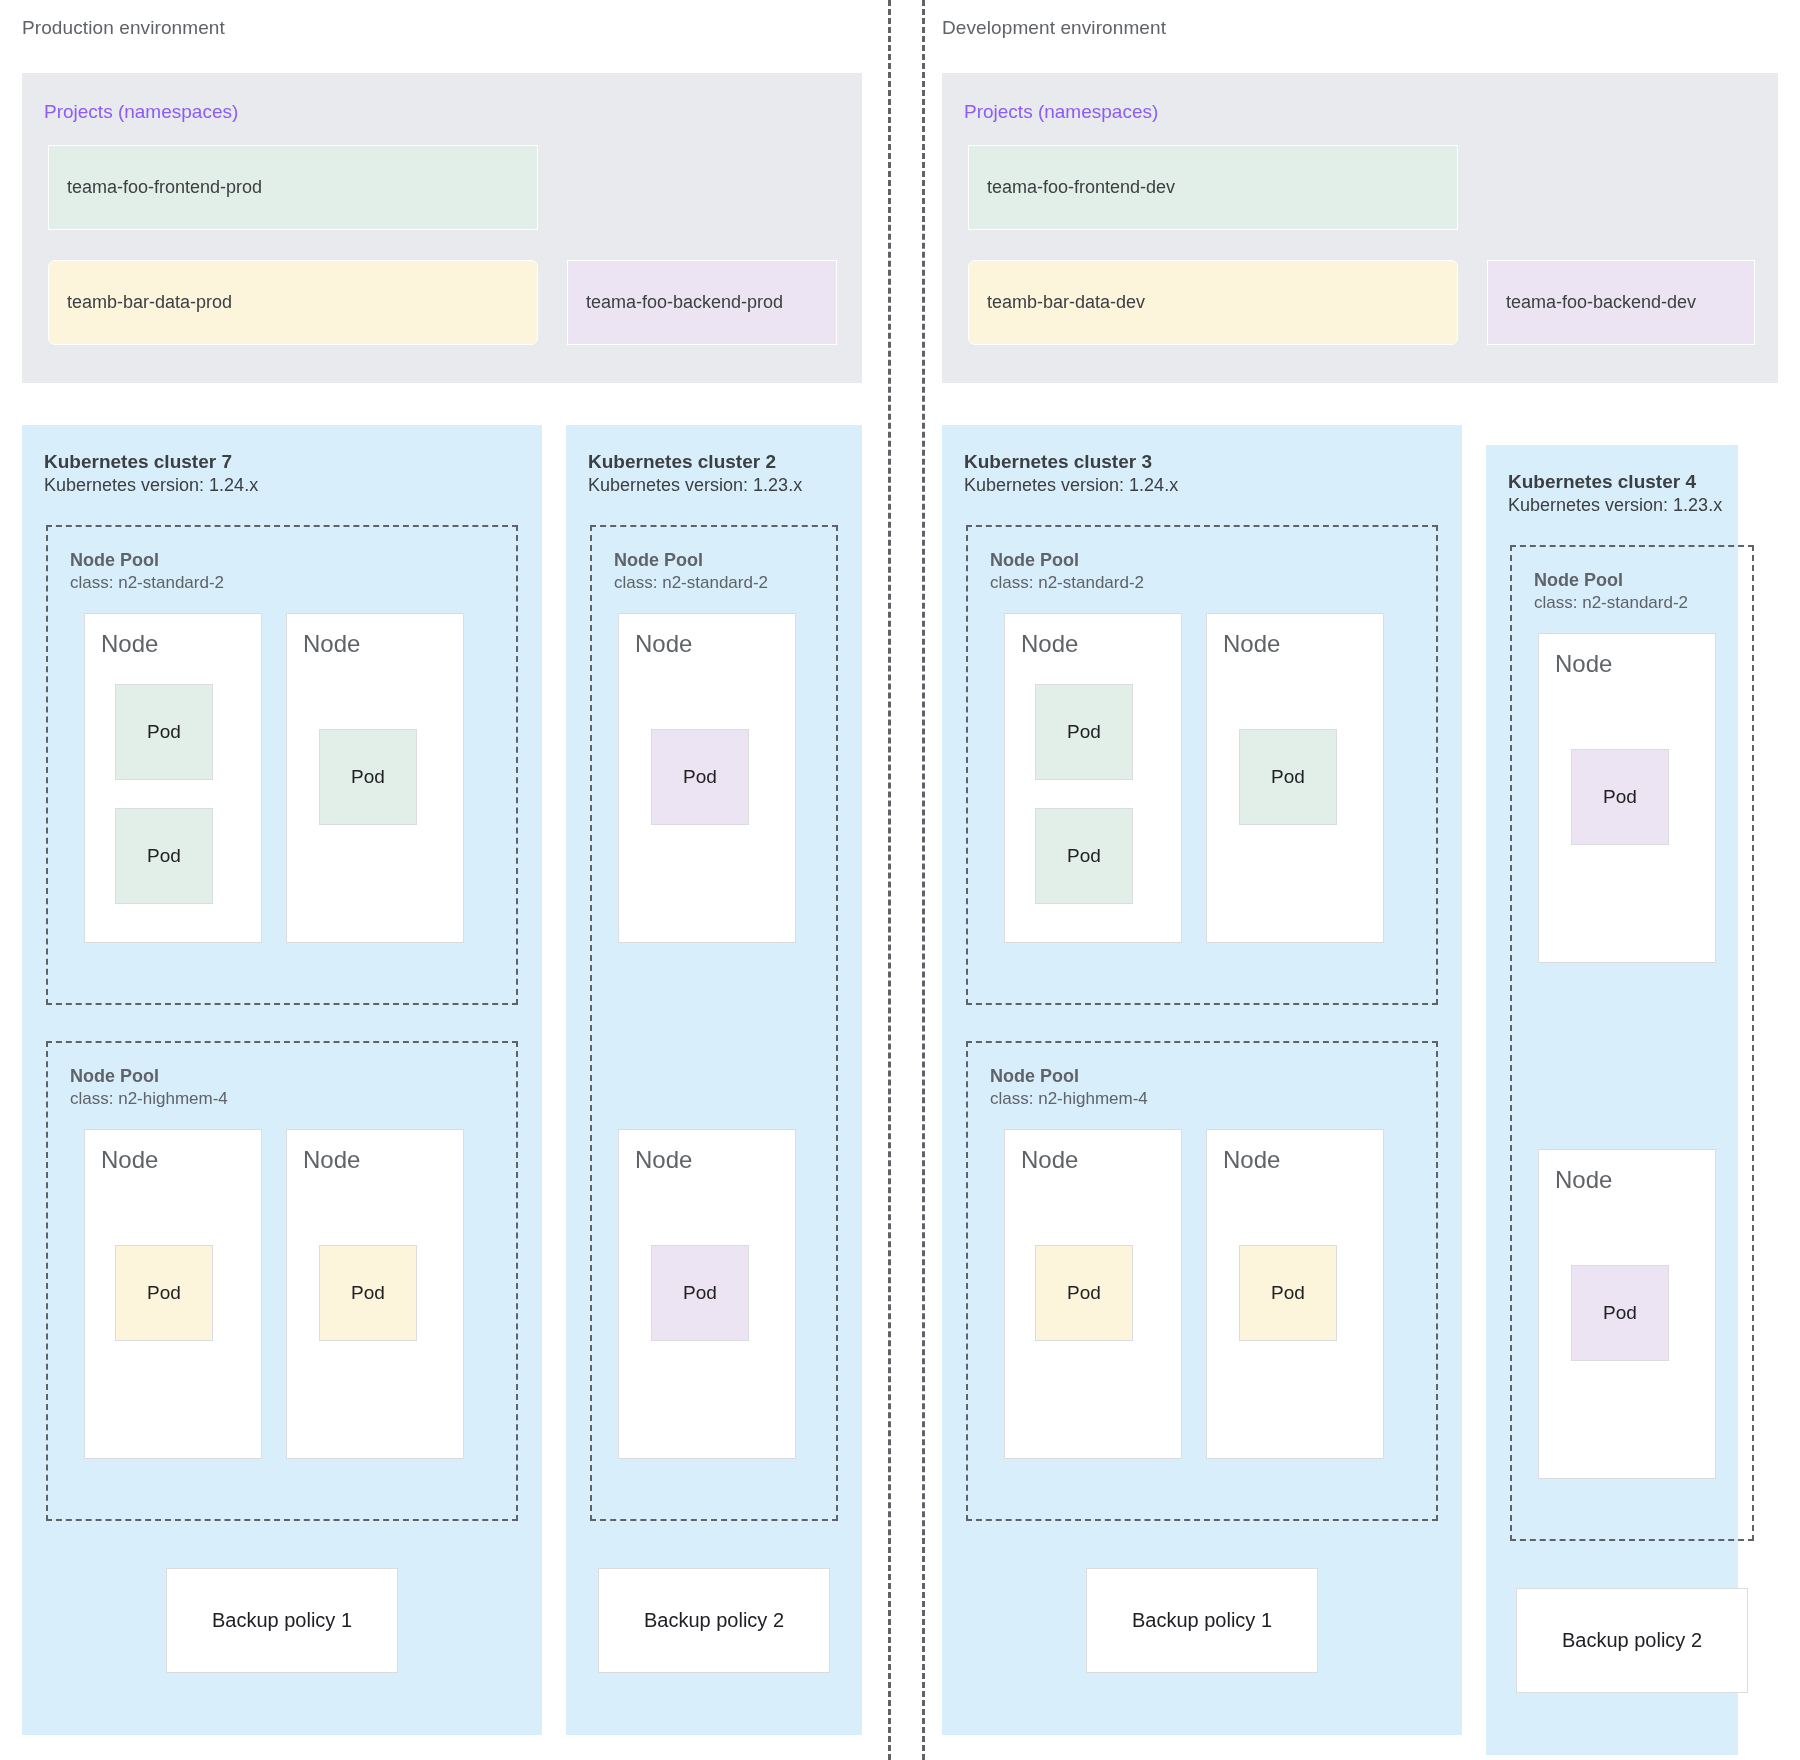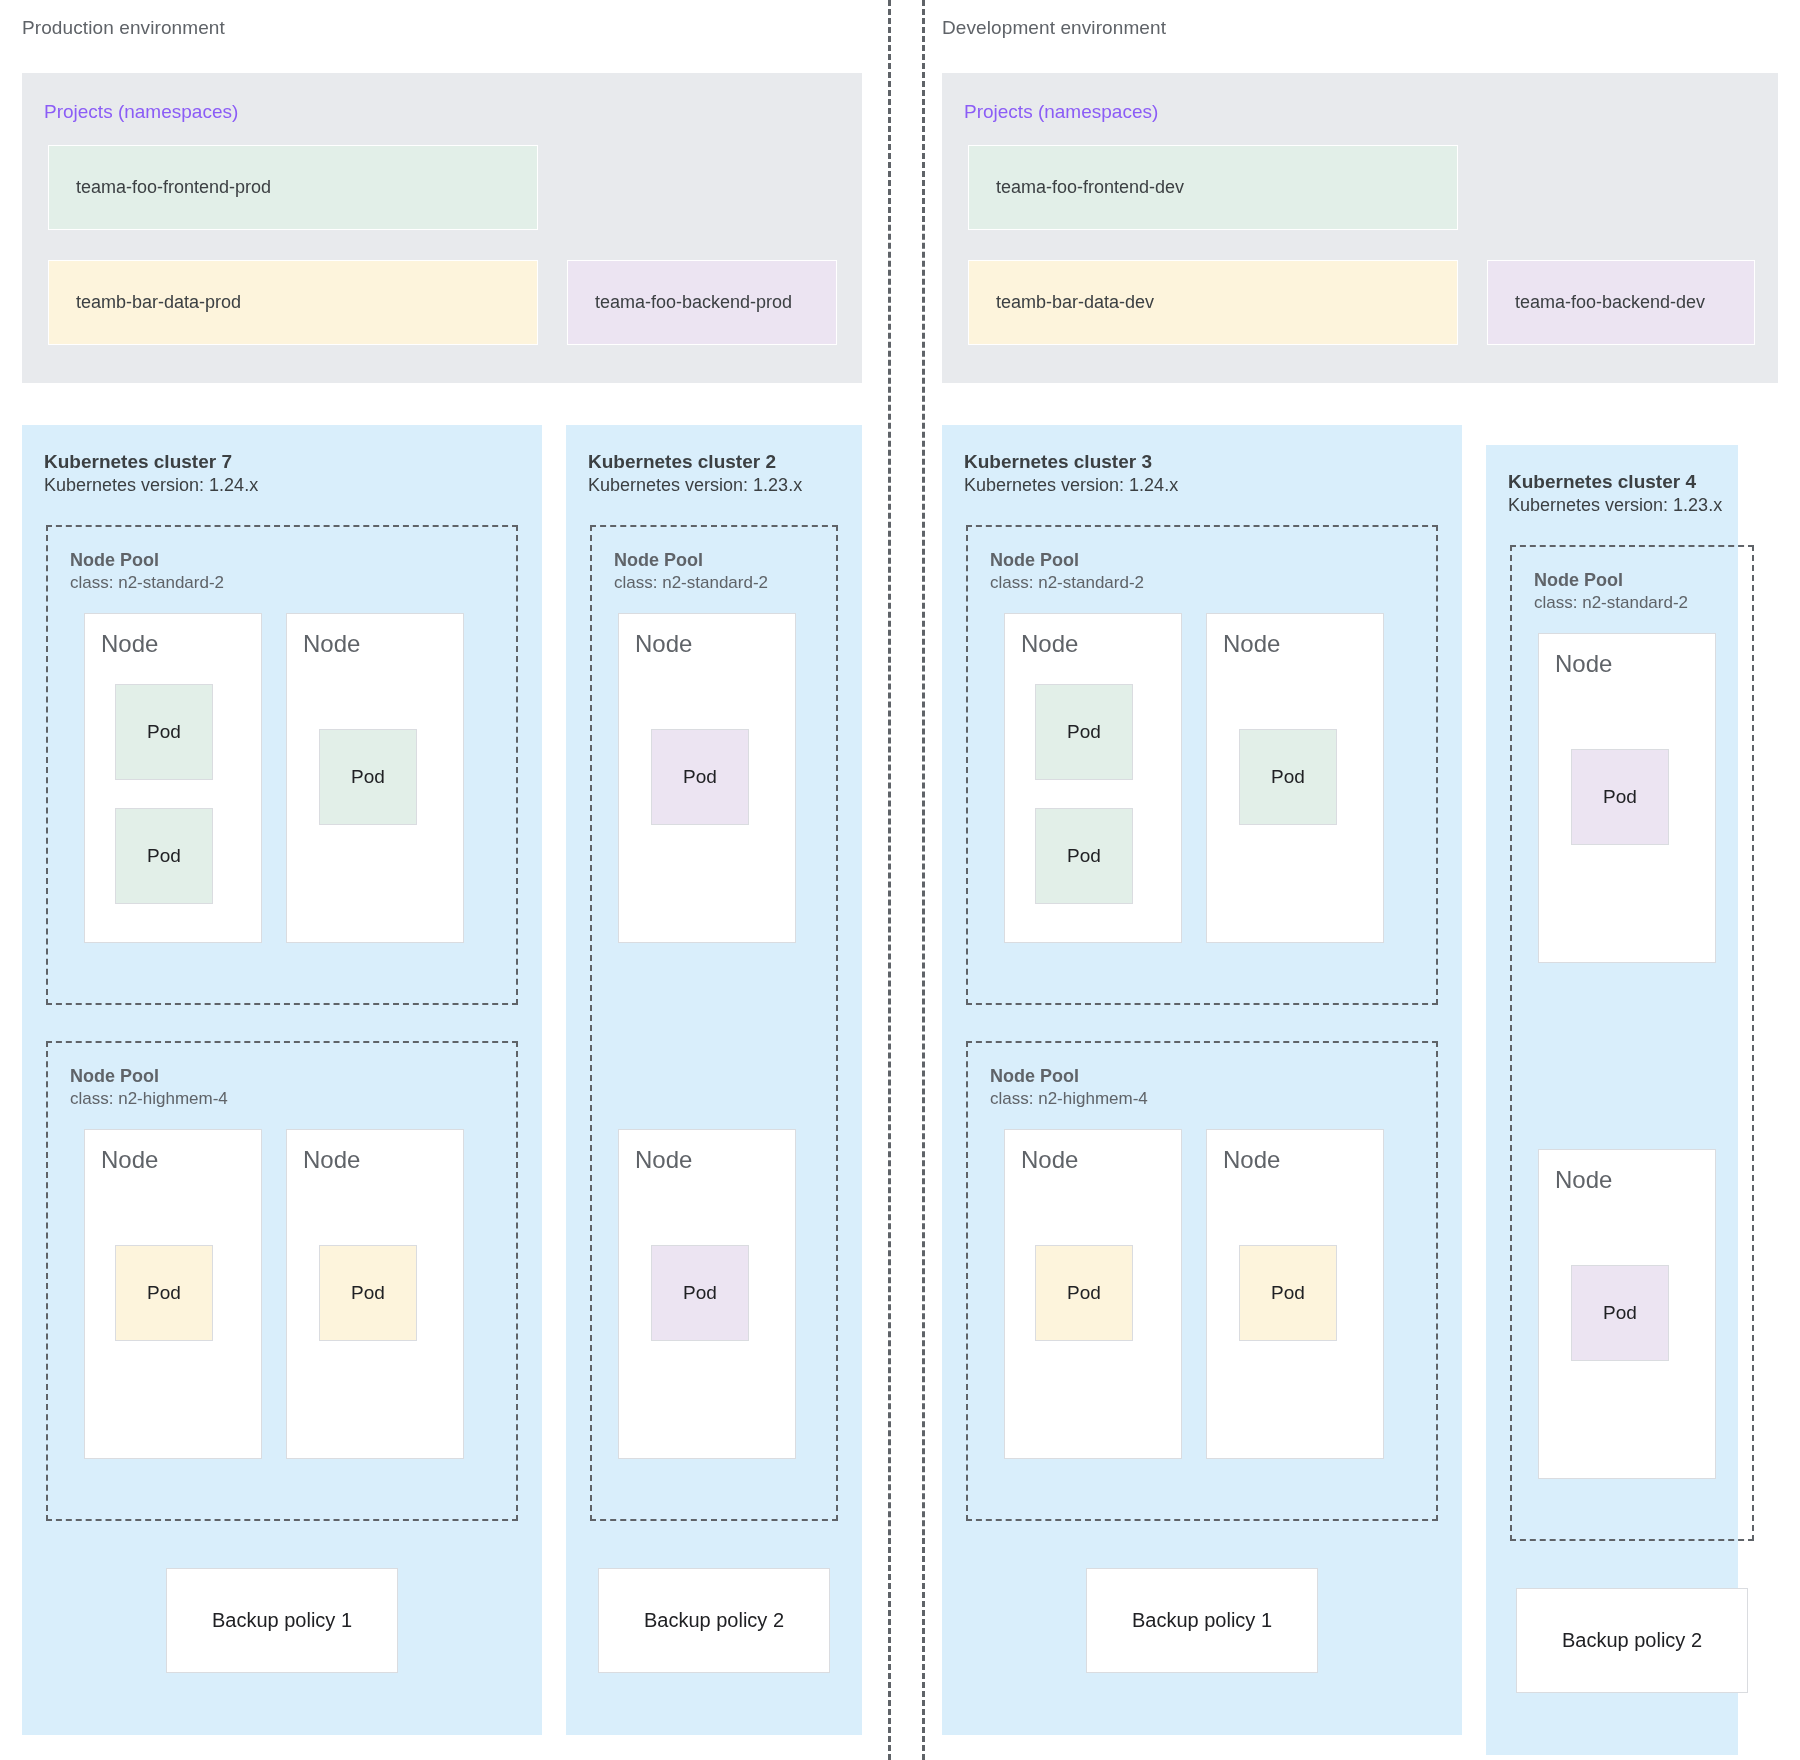--- a/index.html
+++ b/index.html
@@ -37,27 +37,27 @@
     left:22px; top:28px;
     font-size:19px;
     color:#8b5cf6;
     white-space:nowrap;
   }
   .ns-box {
     position:absolute;
     border:1px solid #ffffff;
     display:flex;
     align-items:center;
-    padding-left:27px;
+    padding-left:18px;
     font-size:18px;
     color:#3c4043;
     white-space:nowrap;
   }
   .ns-green  { background:#e2efe8; border-color:#ffffff; }
-  .ns-yellow { background:#fdf4dc; border-color:#ffffff; }
+  .ns-yellow { background:#fdf4dc; border-color:#ffffff;border-radius:7px; }
   .ns-purple { background:#ece4f2; border-color:#ffffff; }
 
   
   .cluster {
     position:absolute;
     background:#d9eefb;
   }
   .cluster-head {
     position:absolute;
     left:22px; top:24px;

